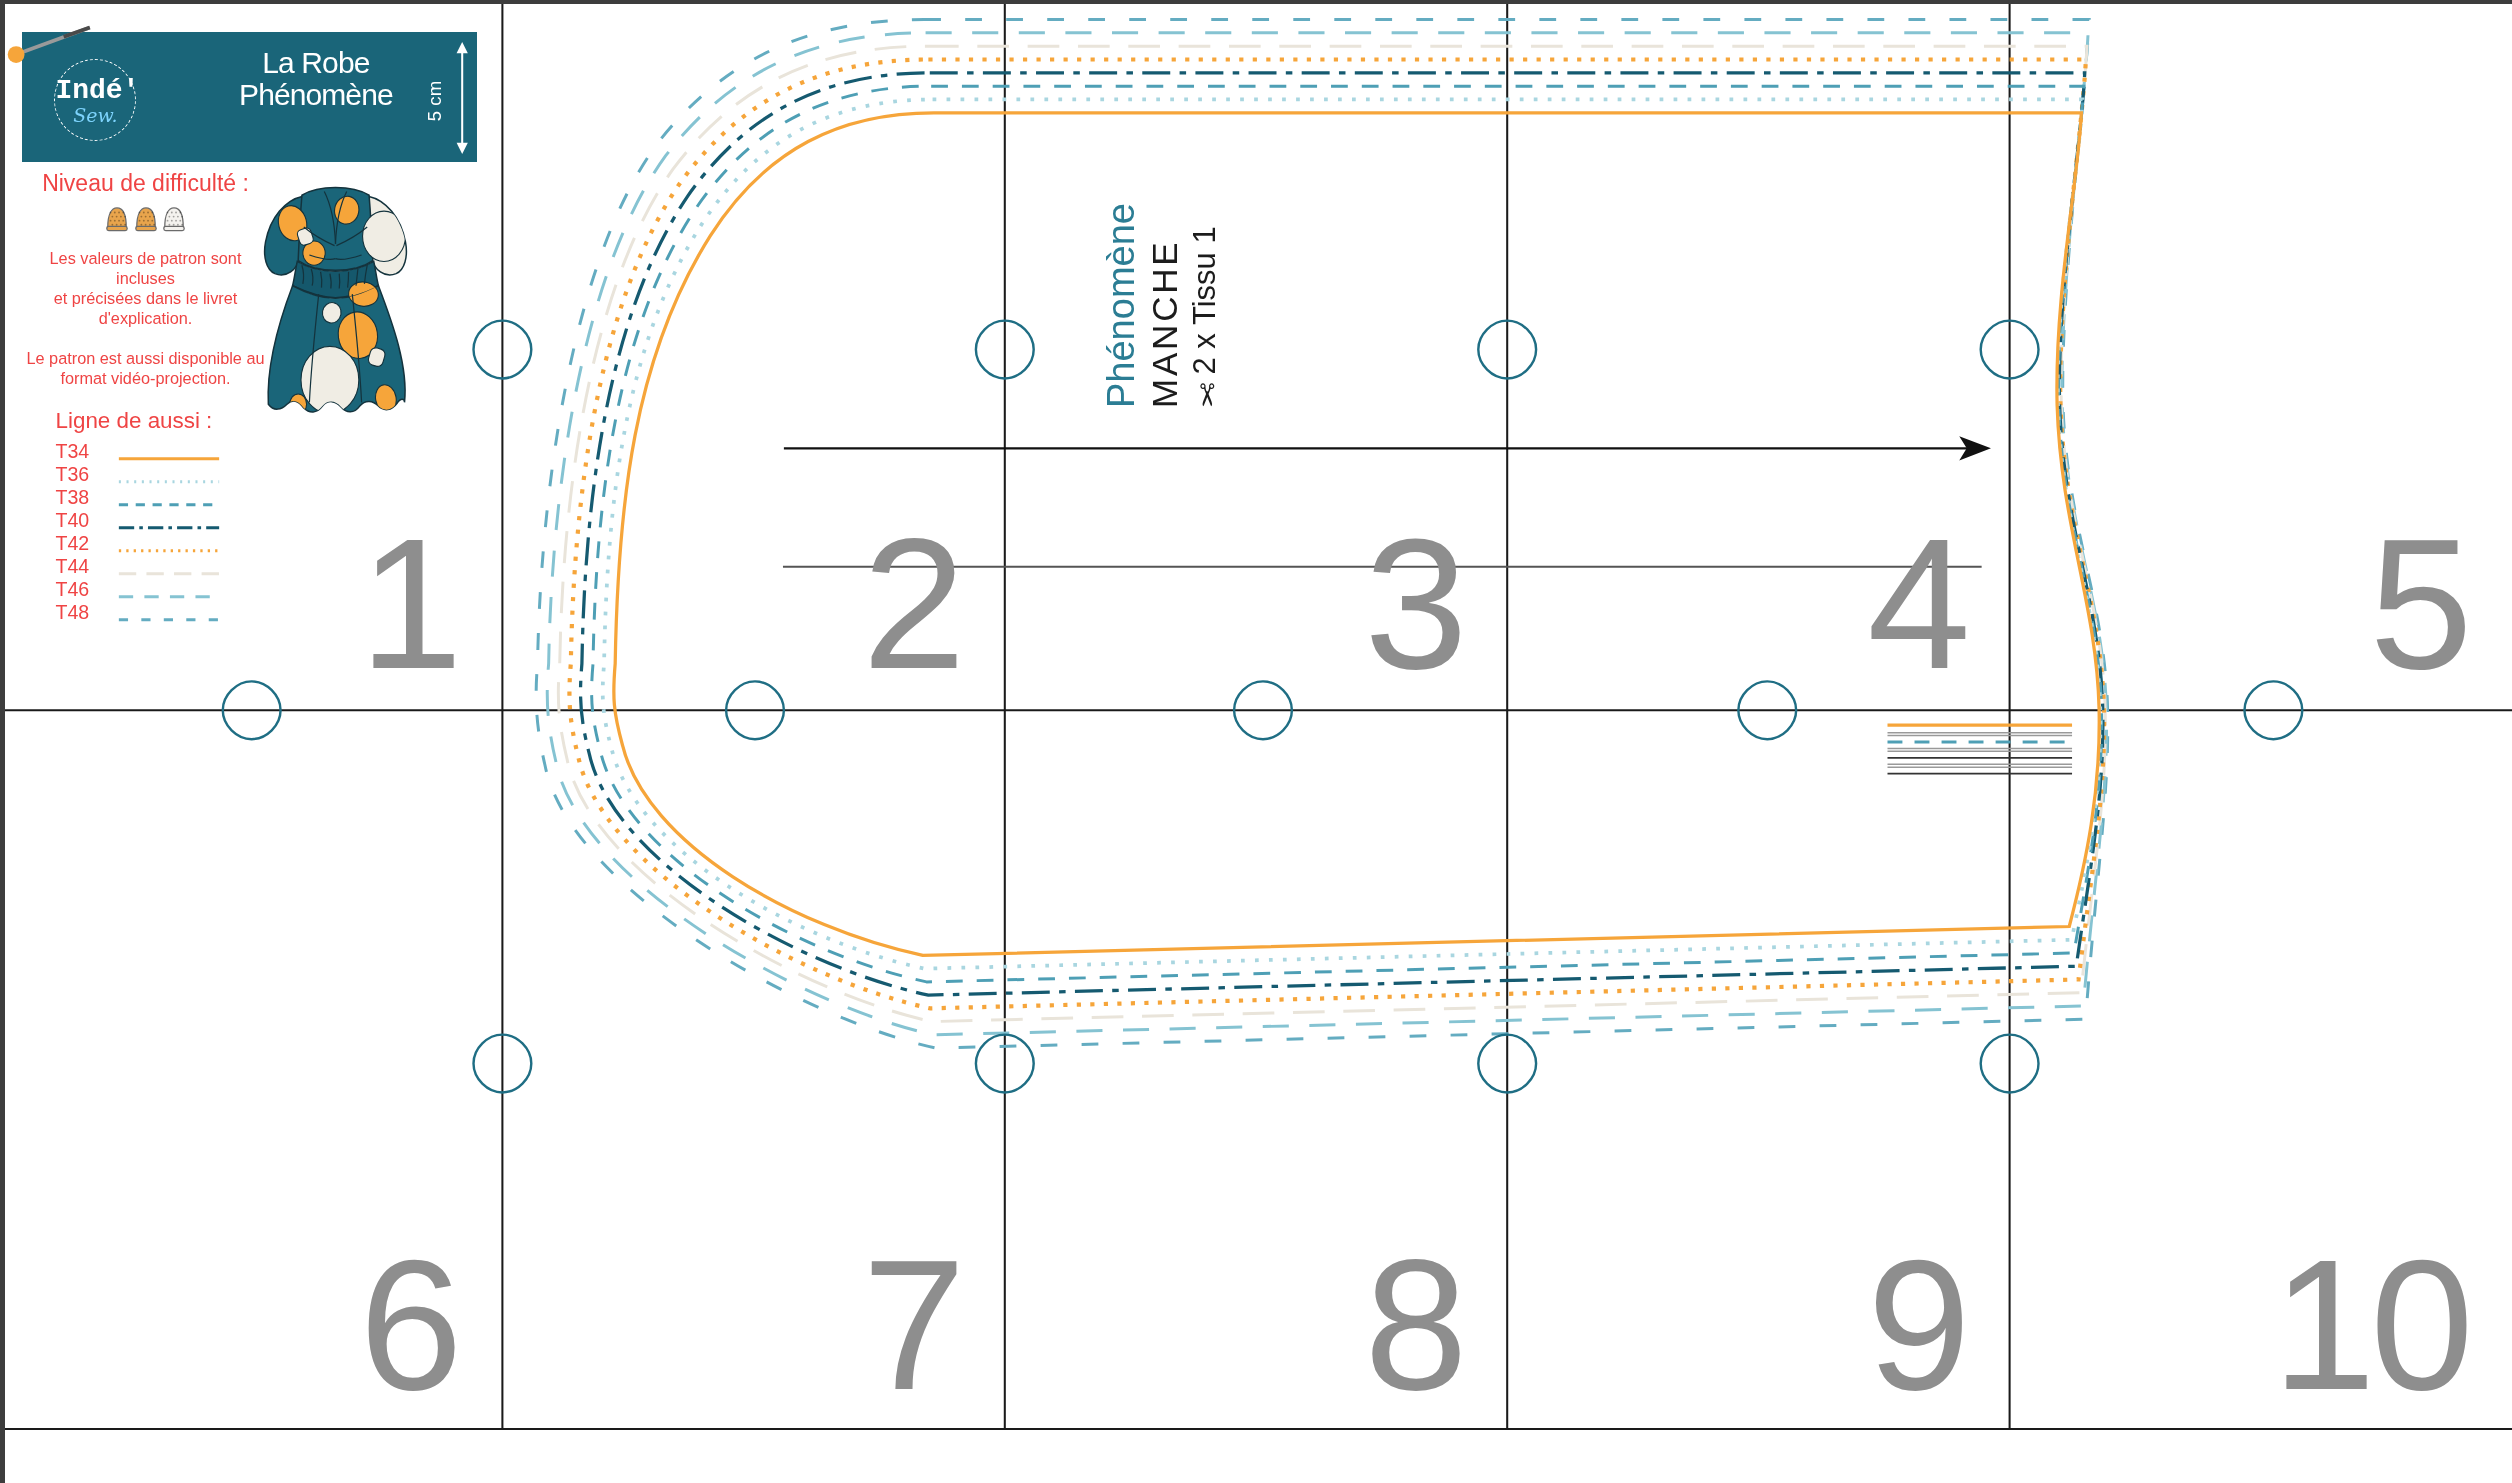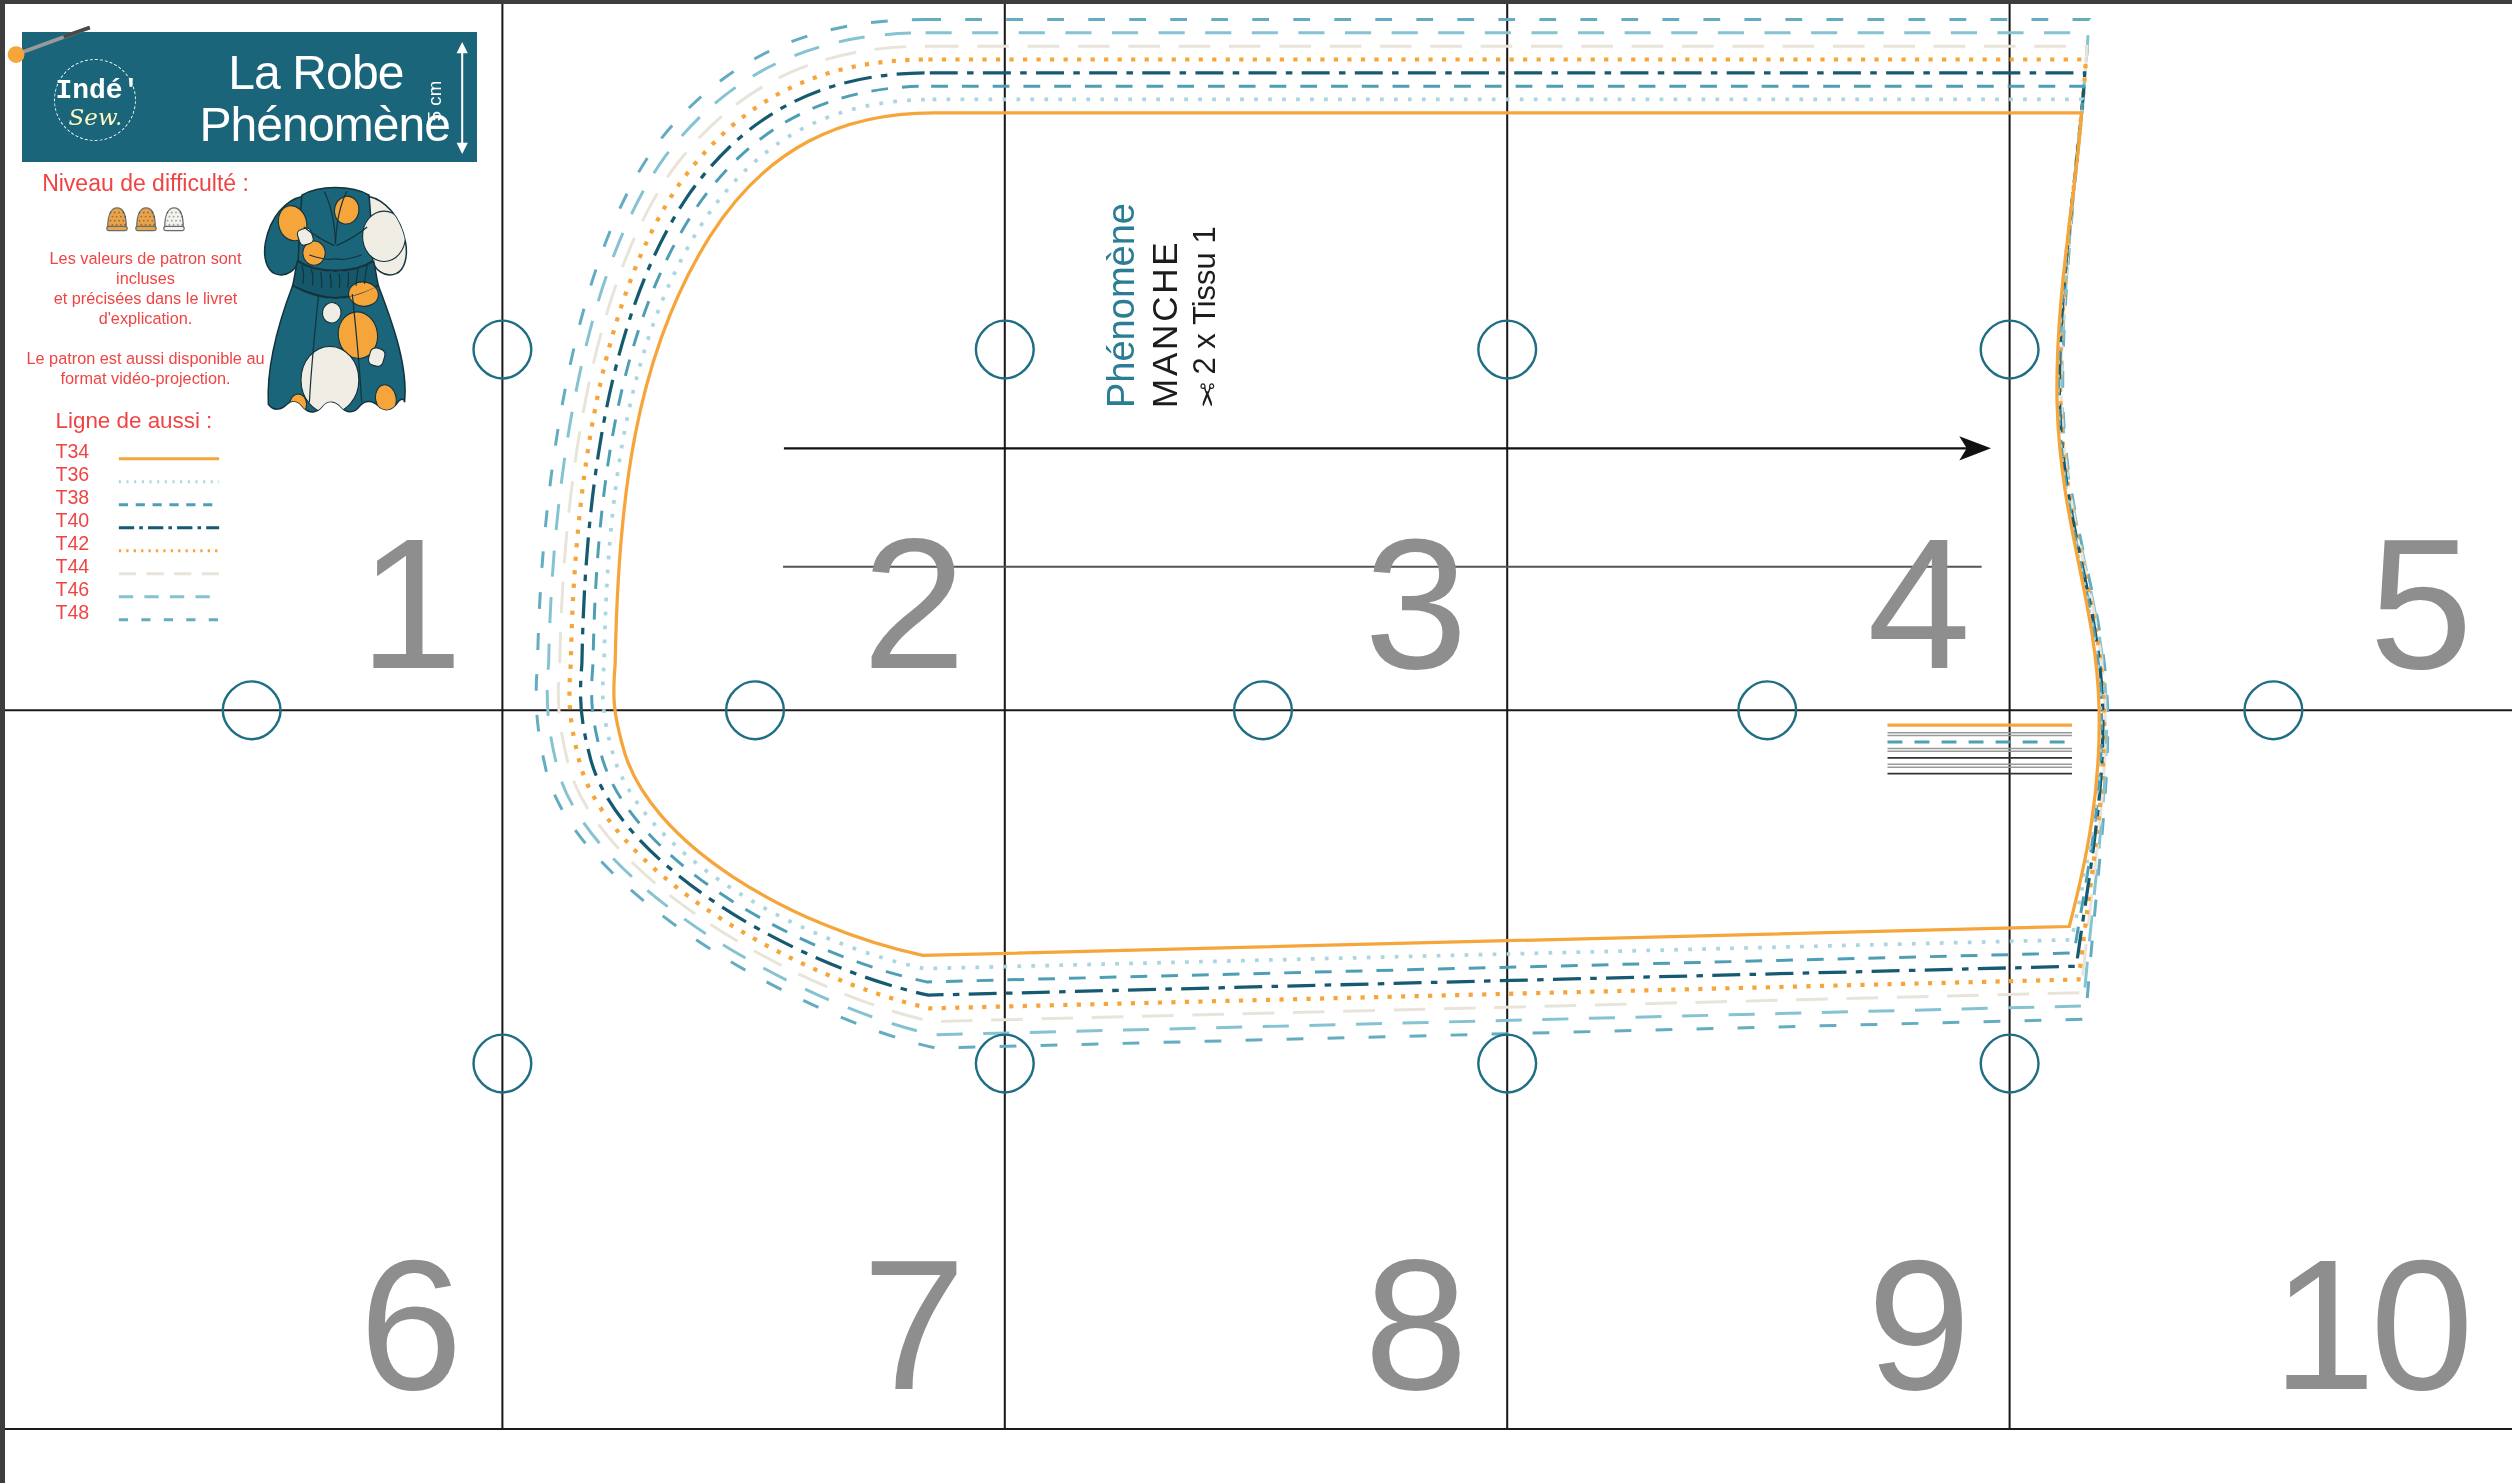--- a/index.html
+++ b/index.html
@@ -7,24 +7,24 @@
         font-family:"Liberation Sans",sans-serif;}
   .edge-top{position:absolute;left:0;top:0;width:2512px;height:3.7px;background:#3d3d3d;z-index:40;}
   .edge-left{position:absolute;left:0;top:0;width:4.7px;height:1483px;background:#3d3d3d;z-index:40;}
   #sheet{position:absolute;left:0;top:0;z-index:1;}
 
   
   .band{position:absolute;left:22.4px;top:32px;width:455px;height:130px;background:#1A6579;z-index:10;}
   .logo-circle{position:absolute;left:32px;top:27px;width:82px;height:82px;border:1.9px dashed #ffffff;
                border-radius:50%;box-sizing:border-box;text-align:center;}
   .logo-top{display:block;margin-top:15px;color:#ffffff;font-weight:bold;font-size:28px;letter-spacing:0px;font-family:Liberation Mono, monospace;}
-  .logo-bottom{display:block;margin-top:-1.9px;color:#fef9c3;font-family:"DejaVu Serif",serif;
-               font-style:italic;font-size:23px;}
+  .logo-bottom{display:block;margin-top:-1.9px;color:#7dd3fc;font-family:"DejaVu Serif",serif;
+               font-style:italic;font-size:19px;}
   .band-title{position:absolute;left:177px;top:15px;width:233px;text-align:center;color:#ffffff;
-              font-size:48px;line-height:1.08;font-weight:300;letter-spacing:-0.9px;}
+              font-size:30px;line-height:1.08;font-weight:300;letter-spacing:-0.9px;}
   .scale-arrow{position:absolute;right:3.7px;top:7.5px;}
   .scale-label{position:absolute;right:22.4px;top:58px;color:#ffffff;font-size:18.6px;
                transform:rotate(-90deg);transform-origin:center;}
 
   
   .pin{position:absolute;left:3.7px;top:18.6px;z-index:20;}
 
   
   .info{position:absolute;left:20.5px;top:170px;width:250px;z-index:10;color:#ef4444;}
   .difficulty-label{text-align:center;font-size:23px;margin-bottom:7.5px;}

